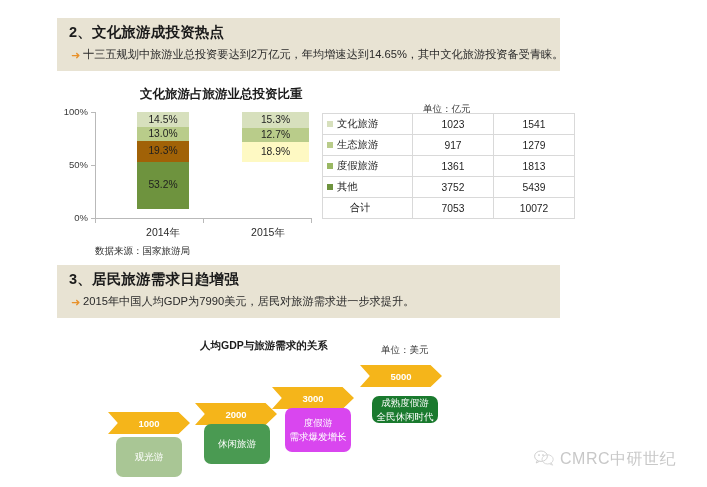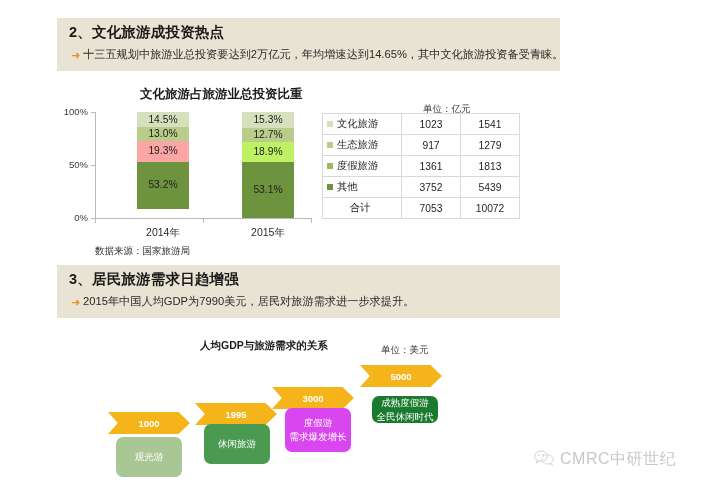--- a/index.html
+++ b/index.html
@@ -160,21 +160,21 @@
     position: absolute;
     left: 322px;
     top: 113px;
     border-collapse: collapse;
     font-size: 10.3px;
     color: #1f1f1f;
   }
   #data-table td {
     border: 1px solid #d9d9d9;
     height: 20px;
-    padding: 0 8px;
+    padding: 0 19px;
     text-align: center;
     white-space: nowrap;
   }
   #data-table td.lbl {
     text-align: left;
     padding-left: 4px;
     width: 66px;
   }
   #data-table td.num { width: 42px; }
   .swatch {
@@ -269,39 +269,36 @@
   </div>
 
 <div id="plot-area">
     <div class="bar-col" style="left: 42px; width: 52px; height: 106px;">
       <div class="seg" style="background: rgb(215, 224, 189); height: 15.37px;">
         <span>14.5%</span>
       </div>
       <div class="seg" style="background: rgb(185, 204, 138); height: 13.78px;">
         <span>13.0%</span>
       </div>
-      <div class="seg" style="background: #fca5a5; height: 20.458px;">
+      <div class="seg" style="background: #a16207; height: 20.458px;">
         <span>19.3%</span>
       </div>
       <div class="seg" style="background: rgb(110, 147, 62); height: 47px;">
         <span>53.2%</span>
       </div>
     </div>
-    <div class="bar-col" style="left: 147px; width: 52px; height: 106px; border-radius: 9px;">
+    <div class="bar-col" style="left: 147px; width: 67px; height: 106px; border-radius: 9px;">
       <div class="seg" style="background: rgb(215, 224, 189); height: 16.218px;">
         <span>15.3%</span>
       </div>
       <div class="seg" style="background: rgb(185, 204, 138); height: 13.462px;">
         <span>12.7%</span>
       </div>
-      <div class="seg" style="background: #bef264; height: 20.034px;">
+      <div class="seg" style="background: #fef9c3; height: 20.034px;">
         <span>18.9%</span>
-      </div>
-      <div class="seg" style="background: rgb(110, 147, 62); height: 56.286px;">
-        <span>53.1%</span>
       </div>
     </div>
   </div>
 
 <div id="x-labels">
     <div class="x-label" style="left: 128px;">2014年</div>
     <div class="x-label" style="left: 233px;">2015年</div>
   </div>
 <div id="y-labels">
     <div class="y-label-wrap" style="top: 212px;">
@@ -356,21 +353,21 @@
 <div id="diagram-title">人均GDP与旅游需求的关系</div>
 <div id="diagram-unit">单位：美元</div>
 <div id="diagram-steps">
     <div class="arrow" style="left: 108px; top: 412px; width: 82px; background: rgb(245, 181, 26);">
       <span>1000</span>
     </div>
     <div class="stage-box" style="left: 116px; top: 437px; width: 66px; height: 40px; background: rgb(169, 198, 149);">
       <div>观光游</div>
     </div>
     <div class="arrow" style="left: 195px; top: 403px; width: 82px; background: rgb(245, 181, 26);">
-      <span>1995</span>
+      <span>2000</span>
     </div>
     <div class="stage-box" style="left: 204px; top: 424px; width: 66px; height: 40px; background: rgb(74, 154, 82);">
       <div>休闲旅游</div>
     </div>
     <div class="arrow" style="left: 272px; top: 387px; width: 82px; background: rgb(245, 181, 26);">
       <span>3000</span>
     </div>
     <div class="stage-box" style="left: 285px; top: 408px; width: 66px; height: 44px; background: #d946ef;">
       <div>度假游</div>
       <div>需求爆发增长</div>

